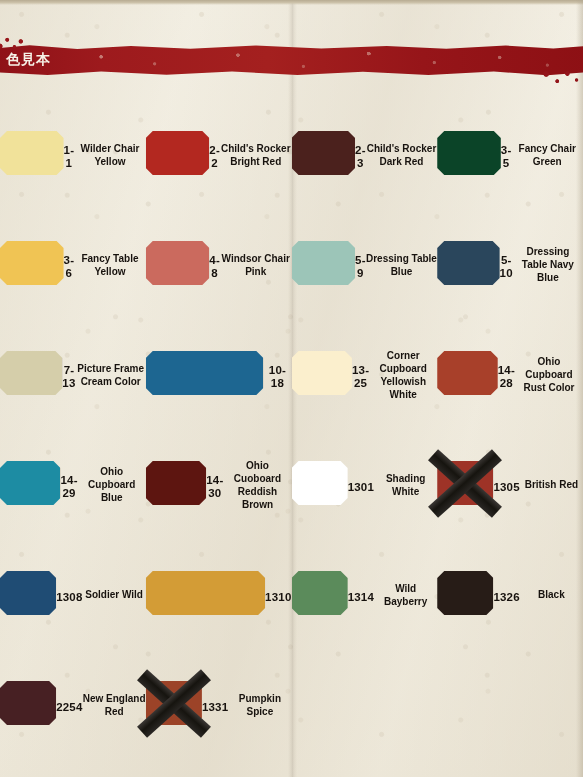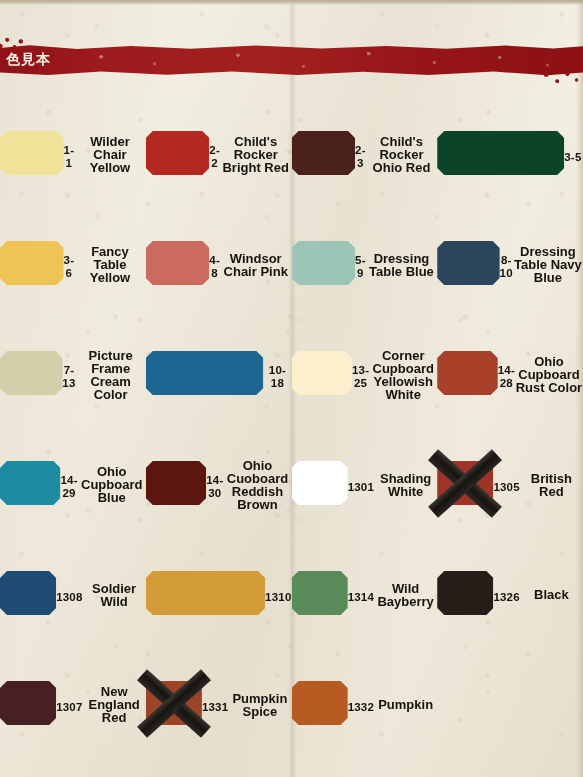--- a/index.html
+++ b/index.html
@@ -179,21 +179,21 @@
     margin-top: 8px;
     font-size: 11.5px;
     font-weight: 700;
     color: #17120e;
     letter-spacing: .2px;
     text-align: center;
     line-height: 13px;
   }
   .swatch-label {
     margin-top: 3px;
-    font-size: 13px;
+    font-size: 10px;
     font-weight: 600;
     color: #17120e;
     text-align: center;
     line-height: 13px;
     width: 143px;
   }
   .cross {
     position: absolute;
     left: 50%;
     top: 50%;
@@ -246,27 +246,28 @@
             <div class="swatch-chip" style="background-color: rgb(179, 40, 32);"></div>
           </div>
           <div class="swatch-code">2-2</div>
           <div class="swatch-label">Child's Rocker Bright Red</div>
         </div>
         <div class="swatch-cell">
           <div class="swatch-chip-wrap">
             <div class="swatch-chip" style="background-color: rgb(75, 33, 29);"></div>
           </div>
           <div class="swatch-code">2-3</div>
-          <div class="swatch-label">Child's Rocker Ohio Red</div>
+          <div class="swatch-label">Child's Rocker Dark Red</div>
         </div>
         <div class="swatch-cell">
           <div class="swatch-chip-wrap">
             <div class="swatch-chip" style="background-color: rgb(11, 68, 40);"></div>
           </div>
           <div class="swatch-code">3-5</div>
+          <div class="swatch-label">Fancy Chair Green</div>
         </div>
       </div>
       <div class="swatch-row">
         <div class="swatch-cell">
           <div class="swatch-chip-wrap">
             <div class="swatch-chip" style="background-color: rgb(240, 196, 84);"></div>
           </div>
           <div class="swatch-code">3-6</div>
           <div class="swatch-label">Fancy Table Yellow</div>
         </div>
@@ -281,21 +282,21 @@
           <div class="swatch-chip-wrap">
             <div class="swatch-chip" style="background-color: rgb(156, 197, 184);"></div>
           </div>
           <div class="swatch-code">5-9</div>
           <div class="swatch-label">Dressing Table Blue</div>
         </div>
         <div class="swatch-cell">
           <div class="swatch-chip-wrap">
             <div class="swatch-chip" style="background-color: rgb(42, 70, 92);"></div>
           </div>
-          <div class="swatch-code">8-10</div>
+          <div class="swatch-code">5-10</div>
           <div class="swatch-label">Dressing Table Navy Blue</div>
         </div>
       </div>
       <div class="swatch-row">
         <div class="swatch-cell">
           <div class="swatch-chip-wrap">
             <div class="swatch-chip" style="background-color: rgb(213, 206, 170);"></div>
           </div>
           <div class="swatch-code">7-13</div>
           <div class="swatch-label">Picture Frame Cream Color</div>
@@ -382,36 +383,29 @@
           </div>
           <div class="swatch-code">1326</div>
           <div class="swatch-label">Black</div>
         </div>
       </div>
       <div class="swatch-row">
         <div class="swatch-cell">
           <div class="swatch-chip-wrap">
             <div class="swatch-chip" style="background-color: rgb(71, 32, 35);"></div>
           </div>
-          <div class="swatch-code">1307</div>
+          <div class="swatch-code">2254</div>
           <div class="swatch-label">New England Red</div>
         </div>
         <div class="swatch-cell">
           <div class="swatch-chip-wrap">
             <div class="swatch-chip" style="background-color: rgb(156, 67, 40);"></div>
             <div class="cross">
               <div class="bar b1"></div>
               <div class="bar b2"></div>
             </div>
           </div>
           <div class="swatch-code">1331</div>
           <div class="swatch-label">Pumpkin Spice</div>
         </div>
-        <div class="swatch-cell">
-          <div class="swatch-chip-wrap">
-            <div class="swatch-chip" style="background-color: rgb(183, 91, 34);"></div>
-          </div>
-          <div class="swatch-code">1332</div>
-          <div class="swatch-label">Pumpkin</div>
-        </div>
       </div>
     </div>
 </div>
 
 </body></html>

